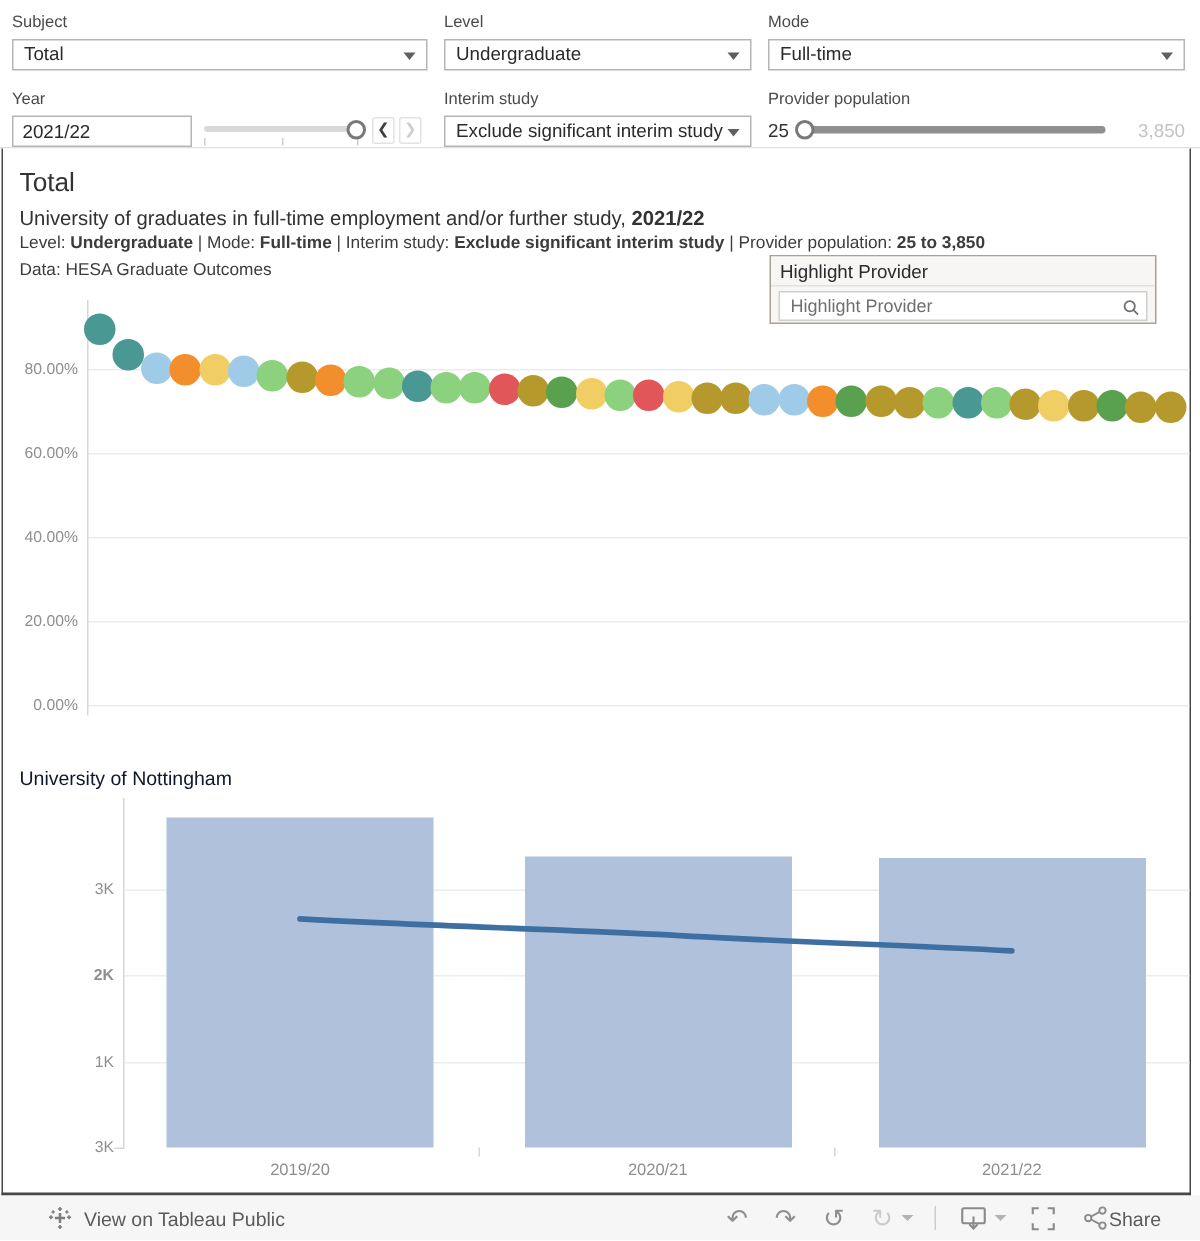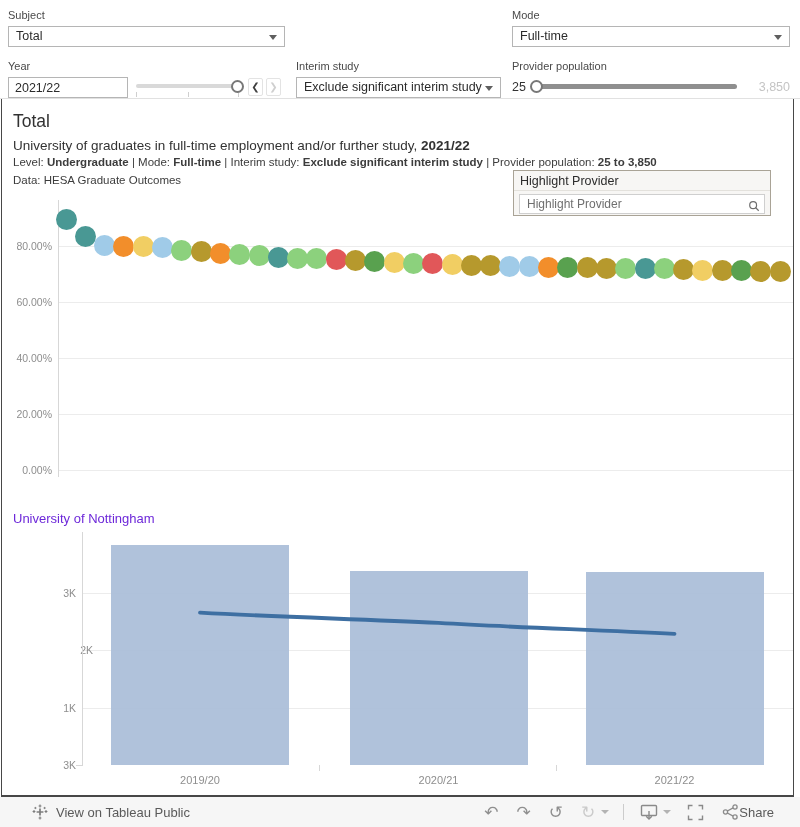--- a/index.html
+++ b/index.html
@@ -44,21 +44,21 @@
   .hl-search::placeholder { color:#6f6f6f; opacity:1; }
   .hl-mag { position:absolute; right:5px; top:4px; }
 
   .scatter { position:absolute; left:0; top:101px; width:792px; height:282px; }
   .gridline { position:absolute; height:1px; background:#ececec; }
   .axis-v { position:absolute; width:1px; background:#d7d7d7; }
   .ytick-label { position:absolute; font-size:10.5px; color:#8e8e8e; text-align:right; width:46px; }
   .axis-tick { position:absolute; background:#d7d7d7; }
   .dot { position:absolute; width:21px; height:21px; border-radius:50%; }
 
-  .uon-title { position:absolute; left:11px; top:412px; font-size:13px; color:#6d28d9; }
+  .uon-title { position:absolute; left:11px; top:412px; font-size:13px; color:#0f172a; }
   .barchart { position:absolute; left:0; top:431px; width:792px; height:266px; }
   .bar { position:absolute; opacity:0.92; }
   .xcat-label { position:absolute; font-size:11px; color:#8e8e8e; text-align:center; width:100px; }
 
   
   .toolbar { position:absolute; left:0; top:797px; width:800px; height:30px; background:#f6f6f6; }
   .tb-left { position:absolute; left:32px; top:0; height:30px; display:flex; align-items:center; gap:8px; cursor:pointer; }
   .tb-left span { font-size:13px; color:#5a5a5a; }
   .tb-right { position:absolute; right:26px; top:0; height:30px; display:flex; align-items:center; }
   .tb-btn { display:flex; align-items:center; justify-content:center; cursor:pointer; background:none; border:none; padding:0; }
@@ -76,20 +76,27 @@
   <section class="filters">
 
     <div class="fgroup" style="left:8px; top:8px; width:277px;">
       <div class="flabel">Subject</div>
       <div class="dropdown">
         <span>Total</span>
         <span class="caret"></span>
       </div>
     </div>
 
+    <div class="fgroup" style="left:296px; top:8px; width:205px;">
+      <div class="flabel">Level</div>
+      <div class="dropdown">
+        <span>Undergraduate</span>
+        <span class="caret"></span>
+      </div>
+    </div>
 
     <div class="fgroup" style="left:512px; top:8px; width:278px;">
       <div class="flabel">Mode</div>
       <div class="dropdown">
         <span>Full-time</span>
         <span class="caret"></span>
       </div>
     </div>
 
     <div class="fgroup" style="left:8px; top:59px; width:280px;">
@@ -194,21 +201,21 @@
         <div class="dot" title="71.1%" style="left: 729px; top: 60.42px; background: rgb(89, 161, 79);"></div>
         <div class="dot" title="71%" style="left: 748.3px; top: 60.7px; background: rgb(182, 153, 45);"></div>
         <div class="dot" title="70.9%" style="left: 767.6px; top: 60.98px; background: rgb(182, 153, 45);"></div>
       </div>
 
     <div class="uon-title">University of Nottingham</div>
     <div class="barchart" id="barChart">
         <div class="gridline" style="left: 81px; top: 62.5px; width: 710px;"></div>
         <div class="ytick-label" style="left: 28px; top: 56.5px; text-align: right;">3K</div>
         <div class="gridline" style="left: 81px; top: 120px; width: 710px;"></div>
-        <div class="ytick-label" style="left: 45px; top: 114px;">2K</div>
+        <div class="ytick-label" style="left: 28px; top: 114px; font-weight: bold;">2K</div>
         <div class="gridline" style="left: 81px; top: 177.5px; width: 710px;"></div>
         <div class="ytick-label" style="left: 28px; top: 171.5px;">1K</div>
         <div class="ytick-label" style="left: 28px; top: 229px;">3K</div>
         <div class="axis-v" style="left: 80px; top: 2px; height: 234px;"></div>
         <div class="axis-tick" style="left: 74px; top: 235px; width: 6px; height: 1px;"></div>
         <div class="axis-tick" style="left: 317px; top: 235px; width: 1px; height: 6px;"></div>
         <div class="axis-tick" style="left: 554px; top: 235px; width: 1px; height: 6px;"></div>
         <div class="bar" title="3820" style="left: 109px; top: 15.35px; width: 178px; height: 219.65px; background: rgb(169, 189, 216);"></div>
         <div class="bar" title="3370" style="left: 347.5px; top: 41.225px; width: 178px; height: 193.775px; background: rgb(169, 189, 216);"></div>
         <div class="bar" title="3350" style="left: 583.5px; top: 42.375px; width: 178px; height: 192.625px; background: rgb(169, 189, 216);"></div>

